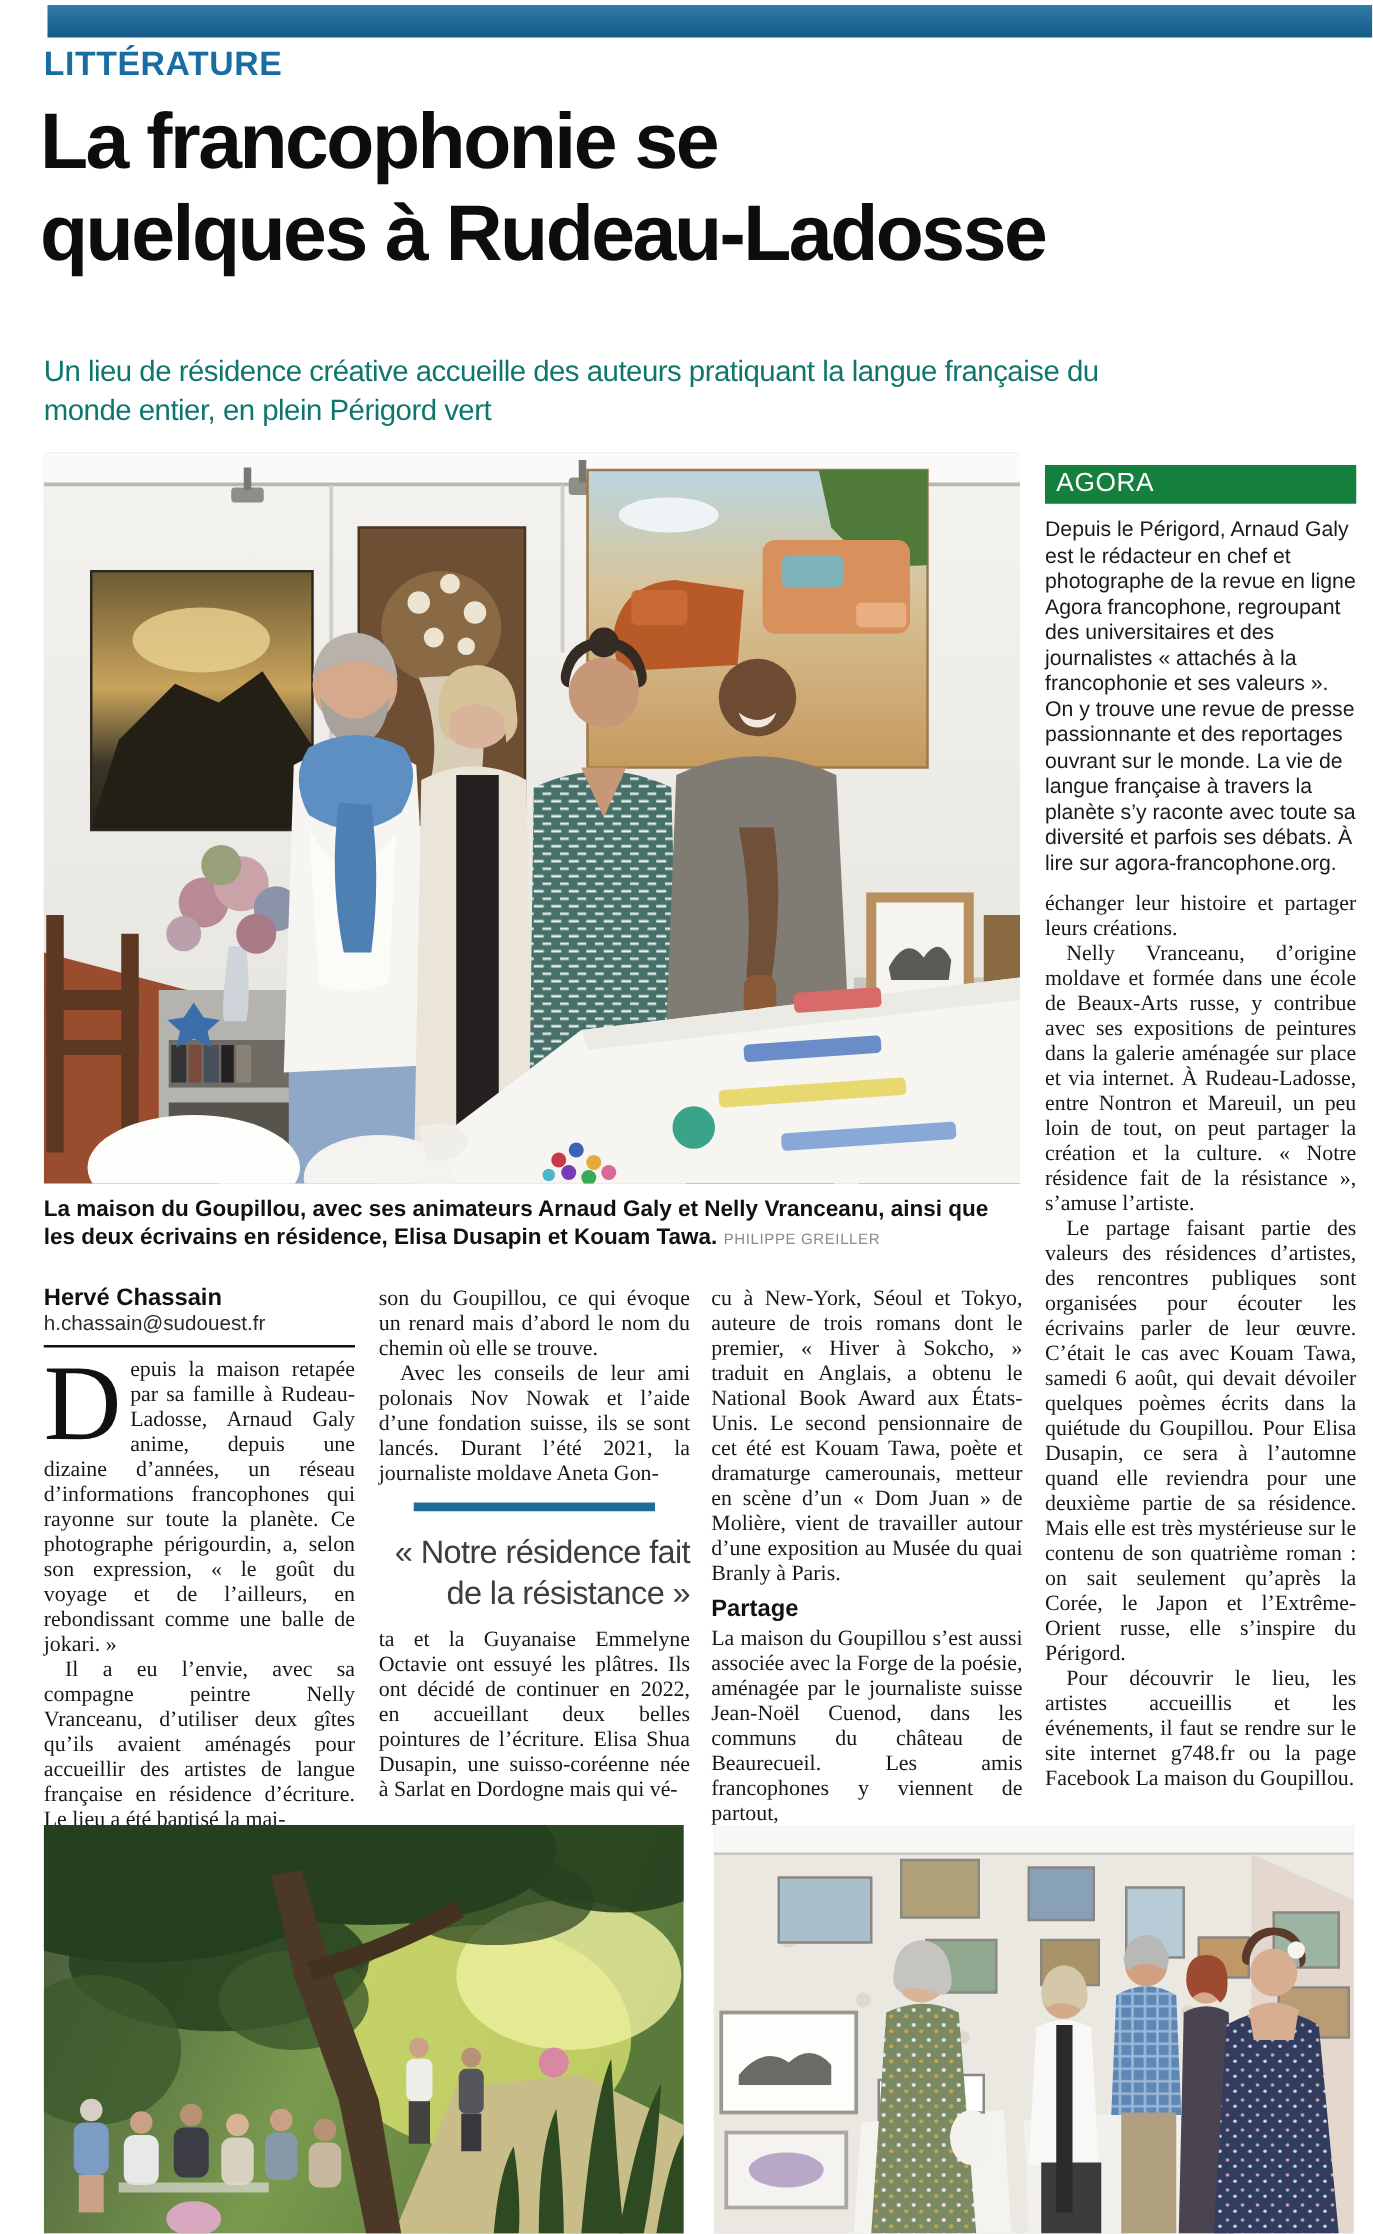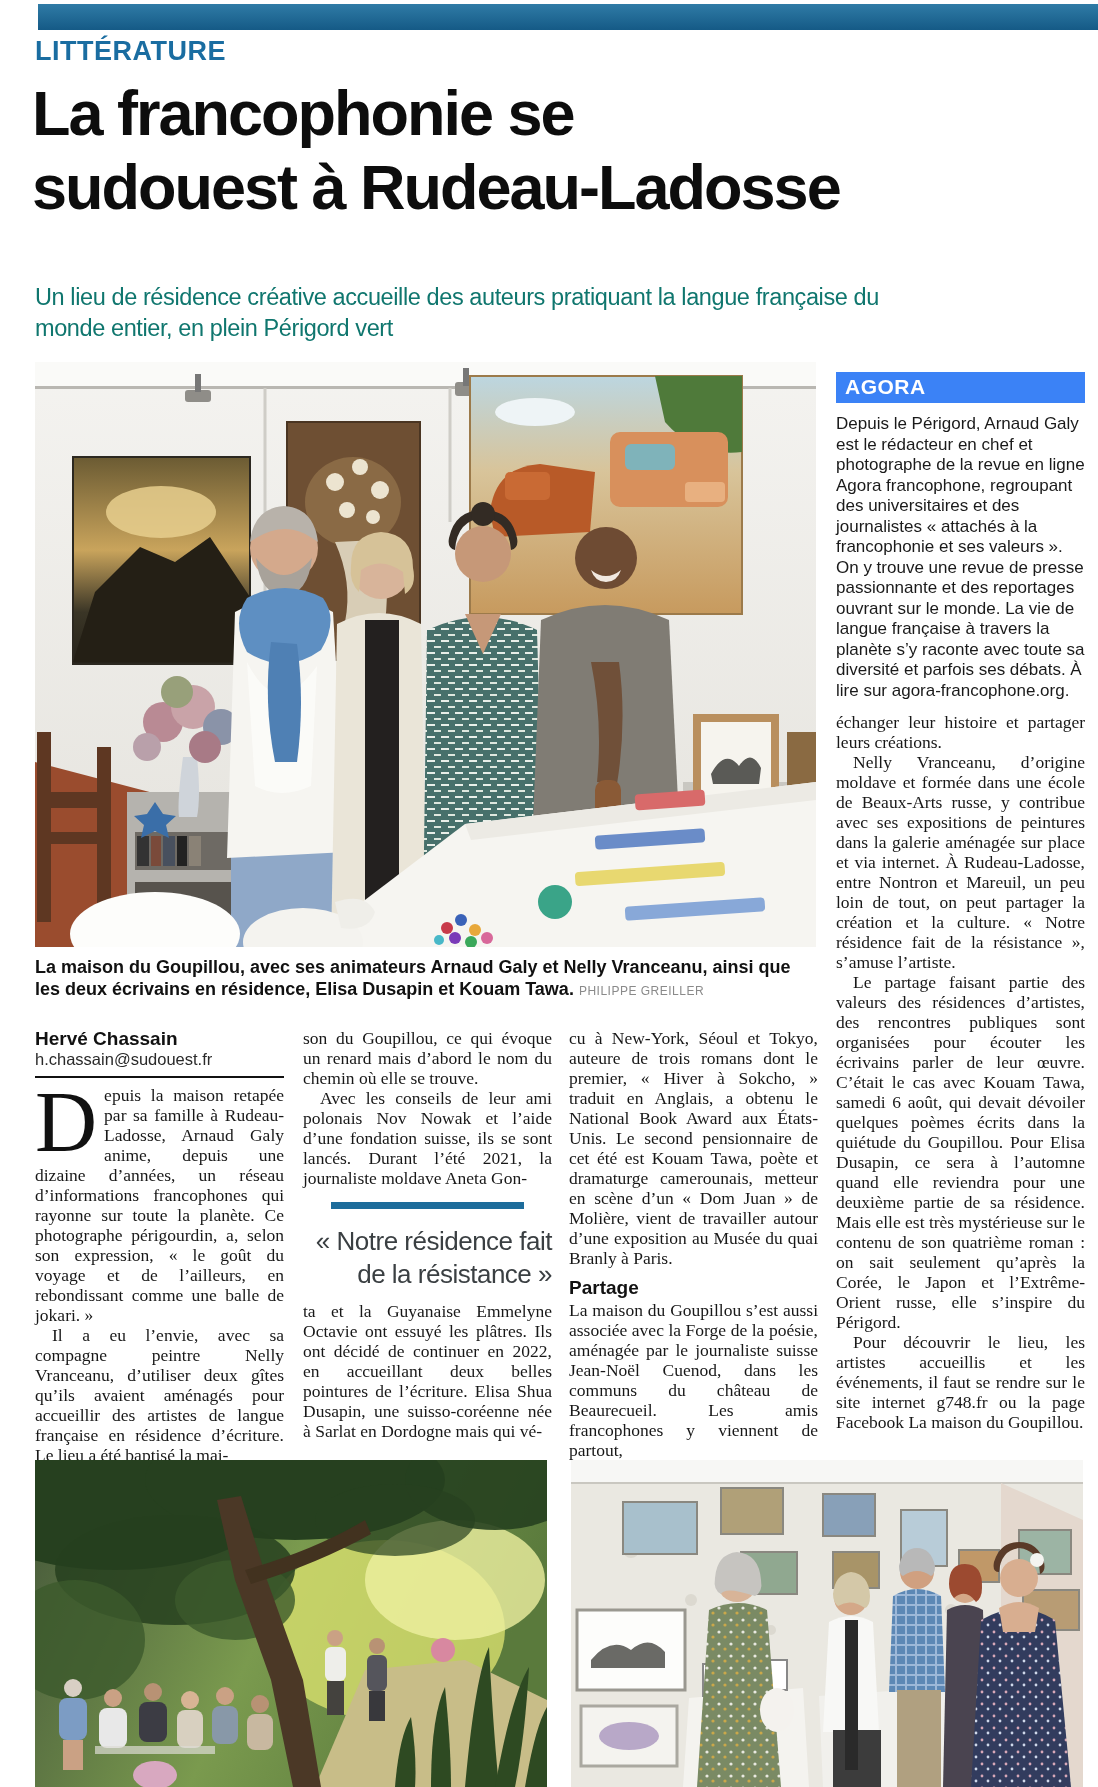--- a/index.html
+++ b/index.html
@@ -25,21 +25,21 @@
   .photo-main{left:35px;top:362px;width:781px;height:585px;}
   .photo-bl{left:35px;top:1460px;width:512px;height:327px;}
   .photo-br{left:571px;top:1460px;width:512px;height:327px;}
 
   .caption{left:35px;top:956px;width:781px;font-size:18px;line-height:22px;
            font-weight:bold;color:#111;}
   .credit{font-weight:normal;font-size:12px;color:#8a8a8a;letter-spacing:.5px;}
 
   
   .agora{left:836px;top:372px;width:249px;}
-  .agora-head{background:#3b82f6;color:#fff;font-weight:bold;font-size:21px;
+  .agora-head{background:#15803d;color:#fff;font-weight:normal;font-size:21px;
               padding:3px 0 4px 9px;letter-spacing:.5px;}
   .agora-body{margin-top:11px;font-size:17px;line-height:20.5px;color:#1a1a1a;}
 
   
   .byline-name{left:35px;top:1028px;font-size:19px;font-weight:bold;color:#111;}
   .byline-mail{left:35px;top:1050px;font-size:16.5px;color:#2a2a2a;}
   .byline-rule{left:35px;top:1076px;width:249px;height:2px;background:#111;}
 
   
   .col{font-family:"Liberation Serif",serif;font-size:17.5px;line-height:20px;
@@ -66,21 +66,21 @@
 <body>
 
 <div class="page">
 
   <div class="abs topbar"></div>
 
   <div class="abs section-label">LITTÉRATURE</div>
 
   <div class="abs headline">
     <span>La francophonie se</span><br>
-    <span>sudouest à Rudeau-Ladosse</span>
+    <span>quelques à Rudeau-Ladosse</span>
   </div>
 
   <div class="abs standfirst">Un lieu de résidence créative accueille des auteurs pratiquant la langue française du monde entier, en plein Périgord vert</div>
 
   <div class="abs photo photo-main">
     <svg width="781" height="585" viewBox="0 0 781 585">
       <defs>
         <linearGradient id="wallg" x1="0" y1="0" x2="0" y2="1">
           <stop offset="0" stop-color="#f4f3f0"></stop>
             <stop offset="1" stop-color="#e4e2dc"></stop>

